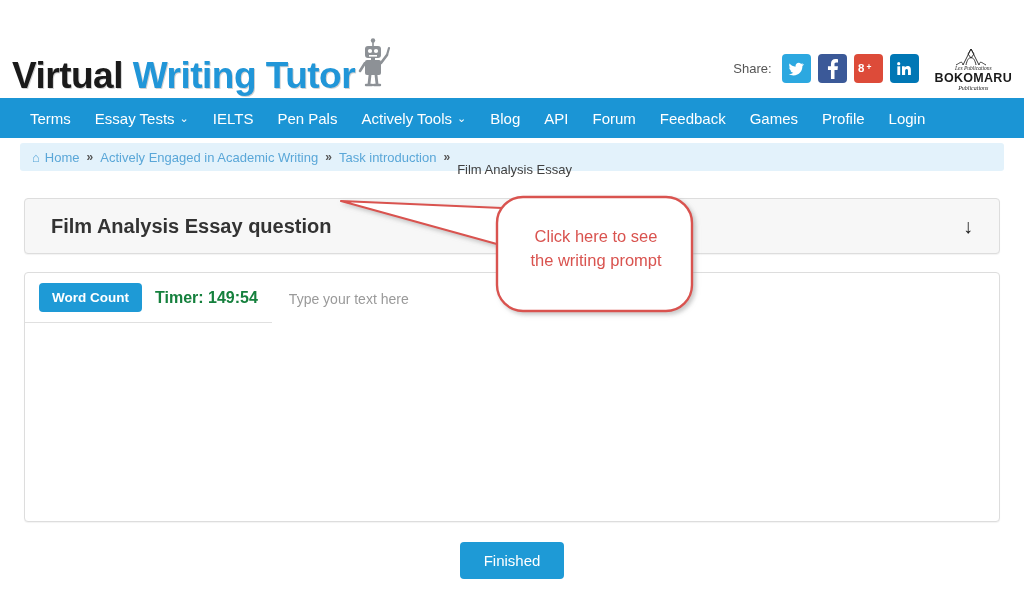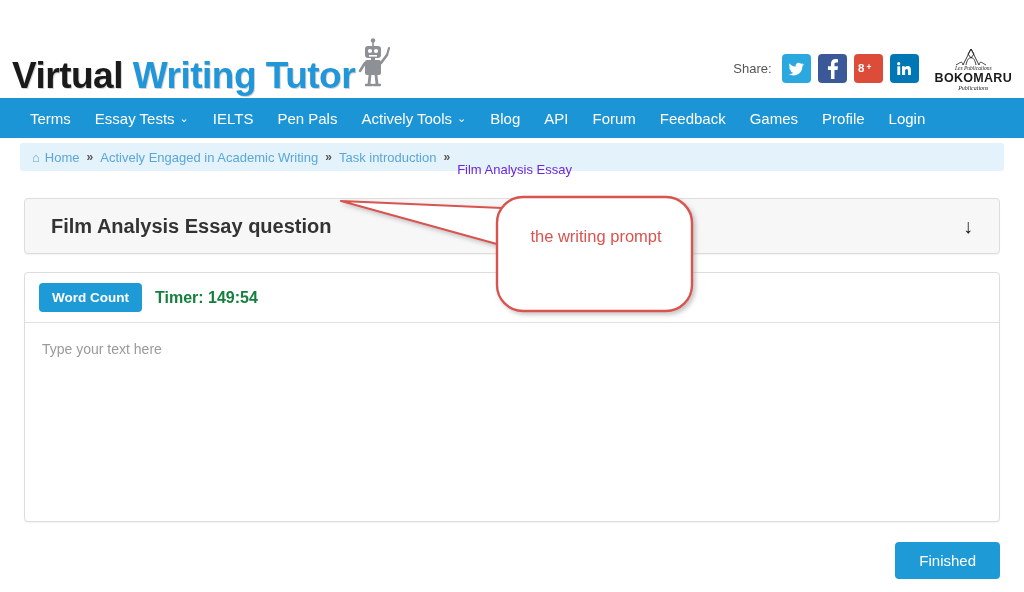--- a/index.html
+++ b/index.html
@@ -111,21 +111,21 @@
     margin: 5px 20px 0 20px;
     height: 28px;
     background: #e3f2fb;
     display: flex;
     align-items: center;
     padding: 0 12px;
     font-size: 13px;
     border-radius: 3px;
   }
   .bc-link { color: #5aa7d8; cursor: pointer; }
-  .bc-current { color: #6d28d9; margin-top: 24px; }
+  .bc-current { color: #404040; margin-top: 24px; }
   .bc-sep {
     color: #555;
     margin: 0 7px;
     font-size: 12px;
     font-weight: bold;
   }
   .home-icon { margin-right: 5px; color: #5aa7d8; }
 
   
   .content {
@@ -159,21 +159,20 @@
     font-size: 20px;
     color: #222;
     cursor: pointer;
     line-height: 1;
   }
 
   .editor-panel {
     margin-top: 18px;
     height: 250px;
     display: flex;
-    flex-direction: column;
   }
   .editor-toolbar {
     height: 50px;
     border-bottom: 1px solid #e0e0e0;
     display: flex;
     align-items: center;
     padding: 0 14px;
     gap: 13px;
   }
   .btn-wordcount {
@@ -197,21 +196,21 @@
     padding: 17px 17px;
   }
   .editor-placeholder {
     color: #9a9a9a;
     font-size: 14px;
   }
 
   .footer-row {
     margin-top: 20px;
     display: flex;
-    justify-content: flex-end;
+    justify-content: center;
     padding-right: 0px;
   }
   .btn-finished {
     background: #1e9ad6;
     color: #ffffff;
     border: none;
     border-radius: 4px;
     padding: 10px 24px;
     font-size: 15px;
     cursor: pointer;
@@ -406,15 +405,16 @@
       <filter id="sh" x="-30%" y="-30%" width="170%" height="170%">
         <feDropShadow dx="2.5" dy="2.5" stdDeviation="2" flood-color="#999999" flood-opacity="0.55"></feDropShadow>
       </filter>
     </defs>
 
     <path d="M 502 208 L 341 201 L 504 246 Z" fill="#ffffff" stroke="#d9534f" stroke-width="2.2" stroke-linejoin="round" filter="url(#sh)"></path>
 
     <rect x="497" y="197" width="195" height="114" rx="26" ry="26" fill="#ffffff" stroke="#d9534f" stroke-width="2.4" filter="url(#sh)"></rect>
   </svg>
   <div class="callout-text">
+    <div>Click here to see</div>
     <div>the writing prompt</div>
   </div>
 </div>
 
 </body></html>

